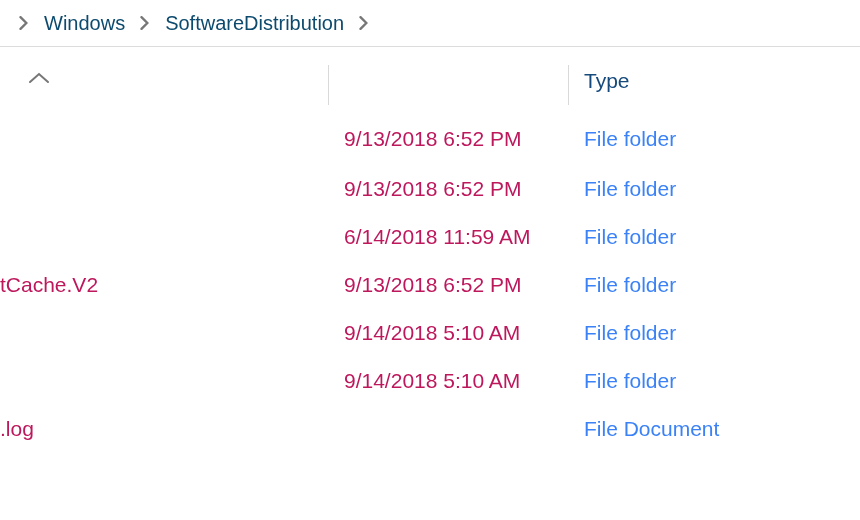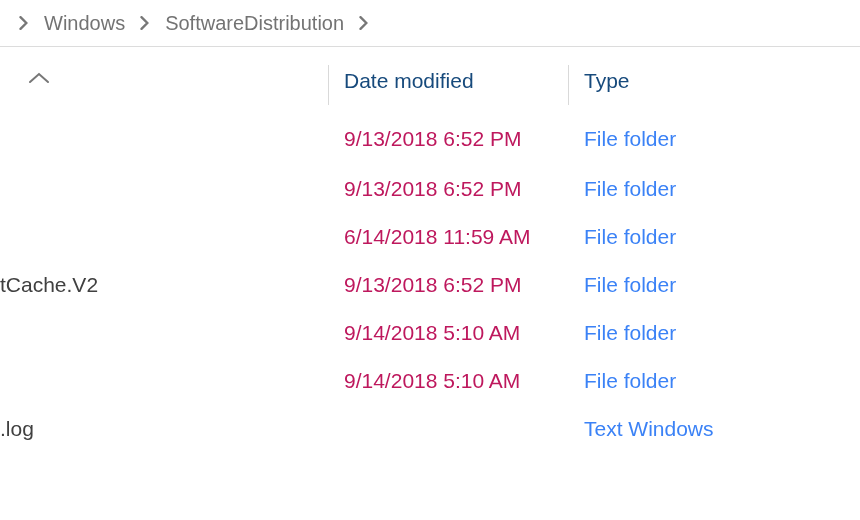--- a/index.html
+++ b/index.html
@@ -21,21 +21,21 @@
     padding-left: 12px;
   }
   .breadcrumb-seg {
     display: inline-flex;
     align-items: center;
     height: 100%;
     padding: 0 6px;
   }
   .breadcrumb-label {
     padding: 2px 2px;
-    color: #737373;
+    color: #0c4a6e;
   }
   .bc-chevron-icon svg {
     display: block;
   }
   .content-area {
     position: relative;
     width: 100%;
   }
   .header-row {
     position: relative;
@@ -68,21 +68,21 @@
   .row {
     position: relative;
     height: 48px;
   }
   .row:nth-child(1) { height: 50px; }
   .row-name {
     position: absolute;
     left: 0;
     top: 10px;
     font-size: 21px;
-    color: #404040;
+    color: #be185d;
     white-space: nowrap;
   }
   .row-date {
     position: absolute;
     left: 344px;
     top: 10px;
     font-size: 21px;
     color: #be185d;
   }
   .row-type {
@@ -128,23 +128,20 @@
 
 <div class="content-area">
   <div class="header-row">
     <span class="sort-caret">
       <svg width="22" height="14" viewBox="0 0 22 14">
           <path d="M2 11 L11 3 L20 11" stroke="#777" stroke-width="2" fill="none" stroke-linecap="round"></path>
         </svg>
     </span>
 
     <div class="col-separator" style="left:328px;"></div>
-    <div class="col-header" style="left:344px;">
-      <span>Date modified</span>
-    </div>
 
     <div class="col-separator" style="left:568px;"></div>
     <div class="col-header" style="left:584px;text-align:center;">
       <span>Type</span>
     </div>
   </div>
 
   <div class="rows">
     <div class="row">
       <span class="row-name"></span>
@@ -171,16 +168,16 @@
       <span class="row-date">9/14/2018 5:10 AM</span>
       <span class="row-type">File folder</span>
     </div>
     <div class="row">
       <span class="row-name"></span>
       <span class="row-date">9/14/2018 5:10 AM</span>
       <span class="row-type">File folder</span>
     </div>
     <div class="row">
       <span class="row-name">.log</span>
-      <span class="row-type">Text Windows</span>
+      <span class="row-type">File Document</span>
     </div>
   </div>
 </div>
 
 </body></html>

